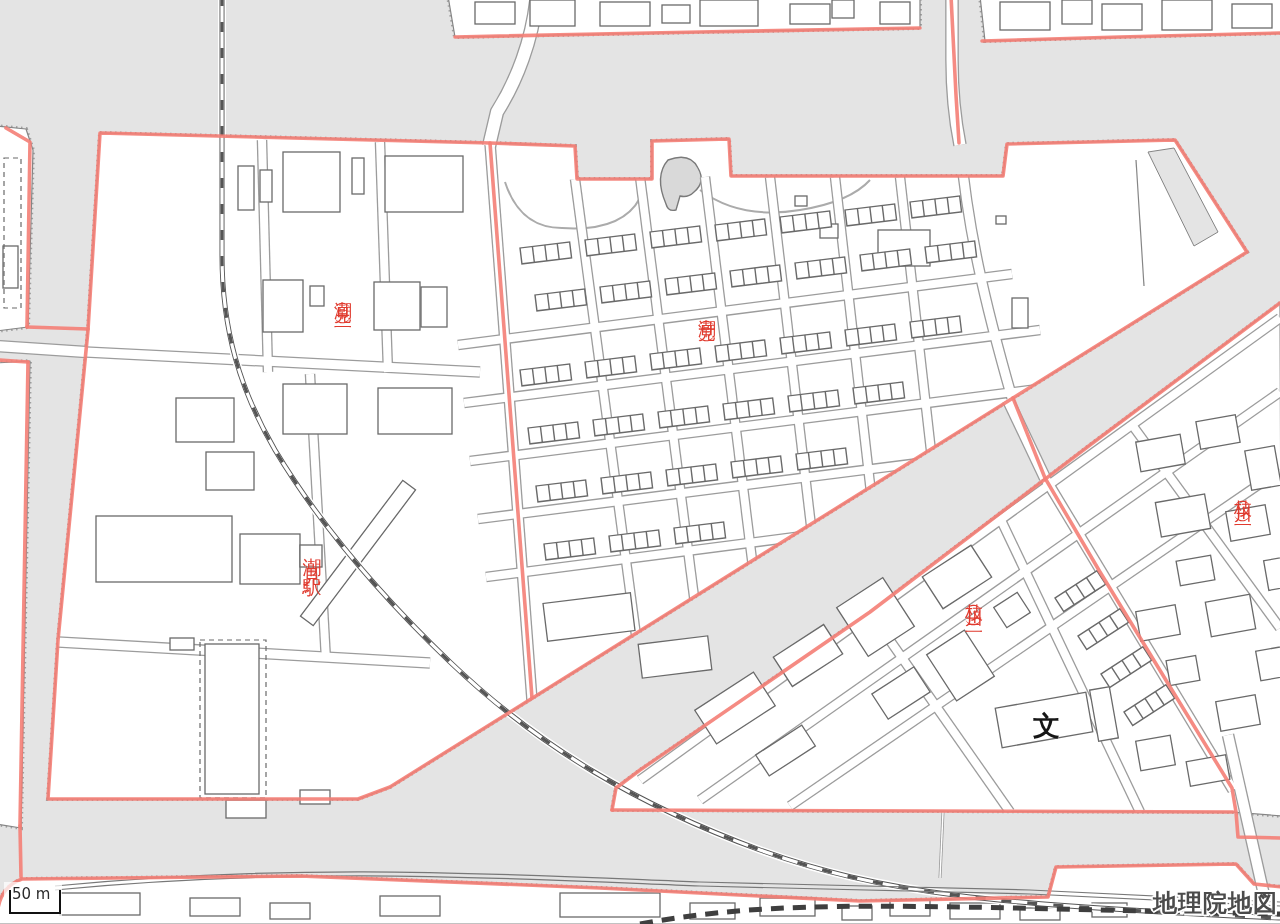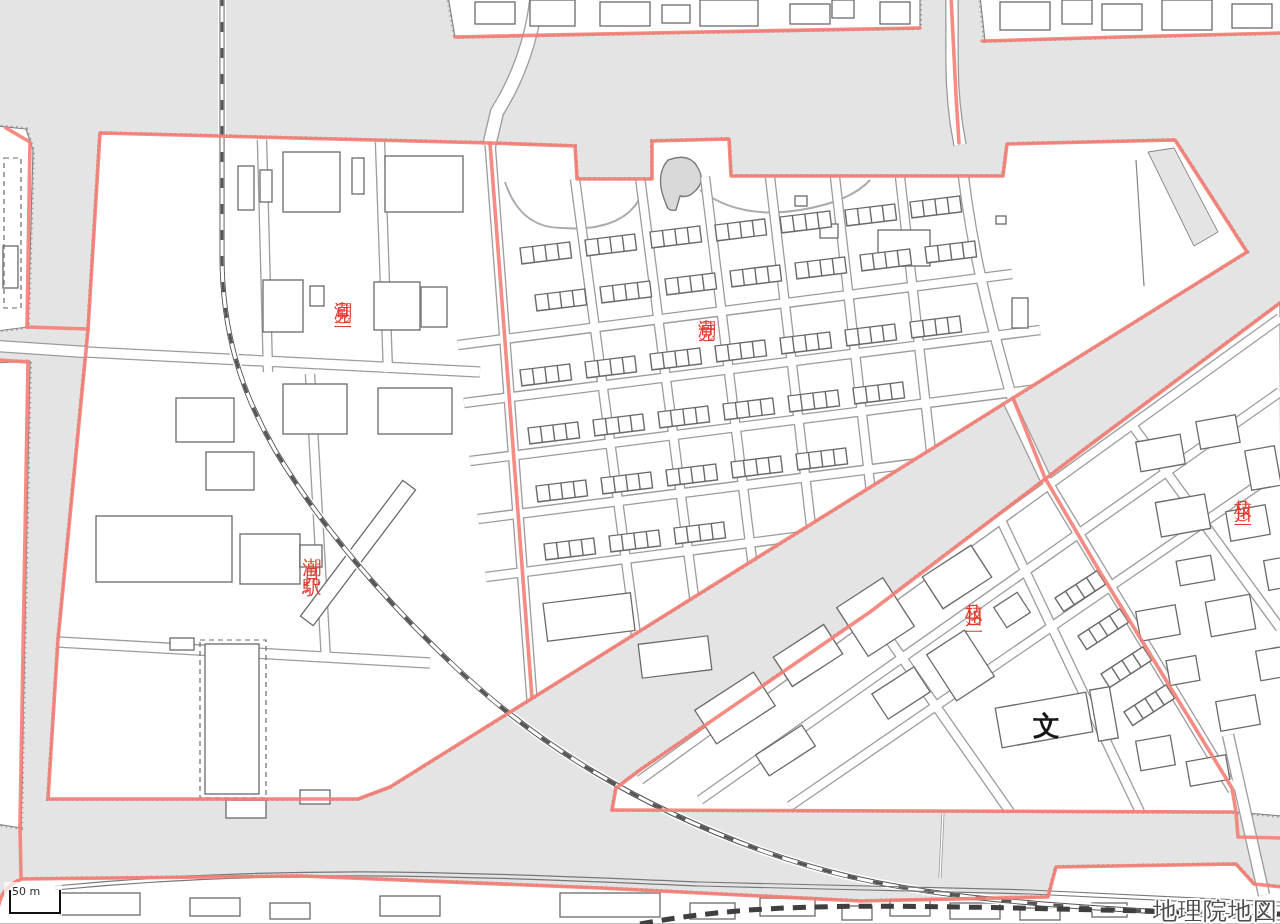--- a/index.html
+++ b/index.html
@@ -14,27 +14,27 @@
     color:var(--label-red);font-size:18px;letter-spacing:5px;line-height:1;
     font-weight:500;white-space:nowrap;user-select:none;}
   #lbl-shiomi2{left:334px;top:287px;}
   #lbl-shiomi1{left:698px;top:305px;}
   #lbl-station{left:303px;top:542px;font-size:19px;letter-spacing:11px;}
   #lbl-edagawa3{left:965px;top:589px;}
   #lbl-edagawa2{left:1234px;top:485px;}
   #school{position:absolute;left:1033px;top:712px;font-size:27px;font-weight:bold;color:#161616;line-height:1;}
   #scalebar{position:absolute;left:4px;top:882px;width:58px;height:34px;
     background:rgba(255,255,255,.72);}
-  #scalebar .txt{position:absolute;left:8px;top:3px;font-size:11px;color:#2b2b2b;}
+  #scalebar .txt{position:absolute;left:8px;top:3px;font-size:15px;color:#2b2b2b;}
   #scalebar .bracket{position:absolute;left:5px;top:8px;width:48px;height:22px;
     border-left:2px solid #111;border-right:2px solid #111;border-bottom:2px solid #111;}
-  #attribution{position:absolute;right:2px;top:890px;font-size:24px;font-weight:normal;
+  #attribution{position:absolute;right:2px;top:890px;font-size:24px;font-weight:bold;
     color:var(--wm);letter-spacing:1px;line-height:1.1;
     text-shadow:-2px 0 0 #fff,2px 0 0 #fff,0 -2px 0 #fff,0 2px 0 #fff,
-      -1px -1px 0 #fff,1px -1px 0 #fff,-1px 1px 0 #fff,1px 1px 0 #fff;margin-top:8px;}
+      -1px -1px 0 #fff,1px -1px 0 #fff,-1px 1px 0 #fff,1px 1px 0 #fff;}
 </style>
 </head>
 <body>
 
 <div id="map">
   <svg id="tiles" width="1280" height="924" viewBox="0 0 1280 924">
       <rect x="0" y="0" width="1280" height="924" fill="#e4e4e4"></rect>
       <defs>
         <clipPath id="clipIsland">
           <path d="M100,133 L490,143 L575,146 L577,179 L652,179 L652,141 L729,139 L731,176 L1003,176 L1007,144 L1175,140 L1247,252 L1013,398 L390,787 L358,799 L48,799 L58,640 L88,330 Z"></path>

